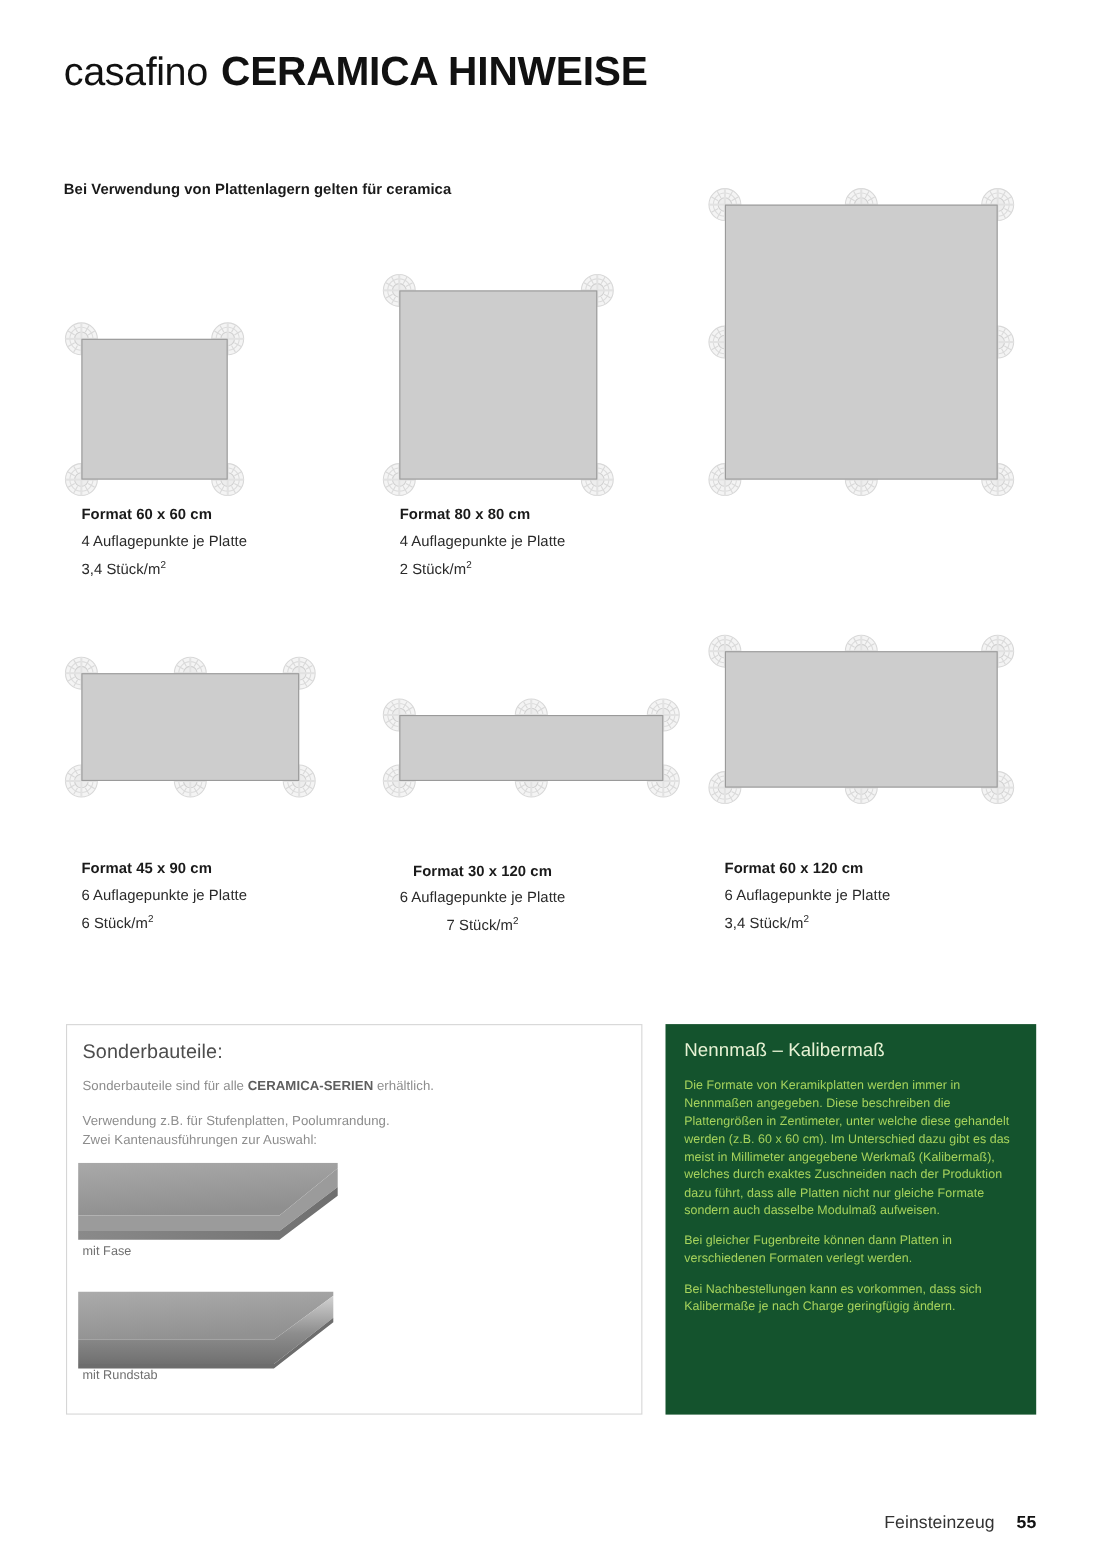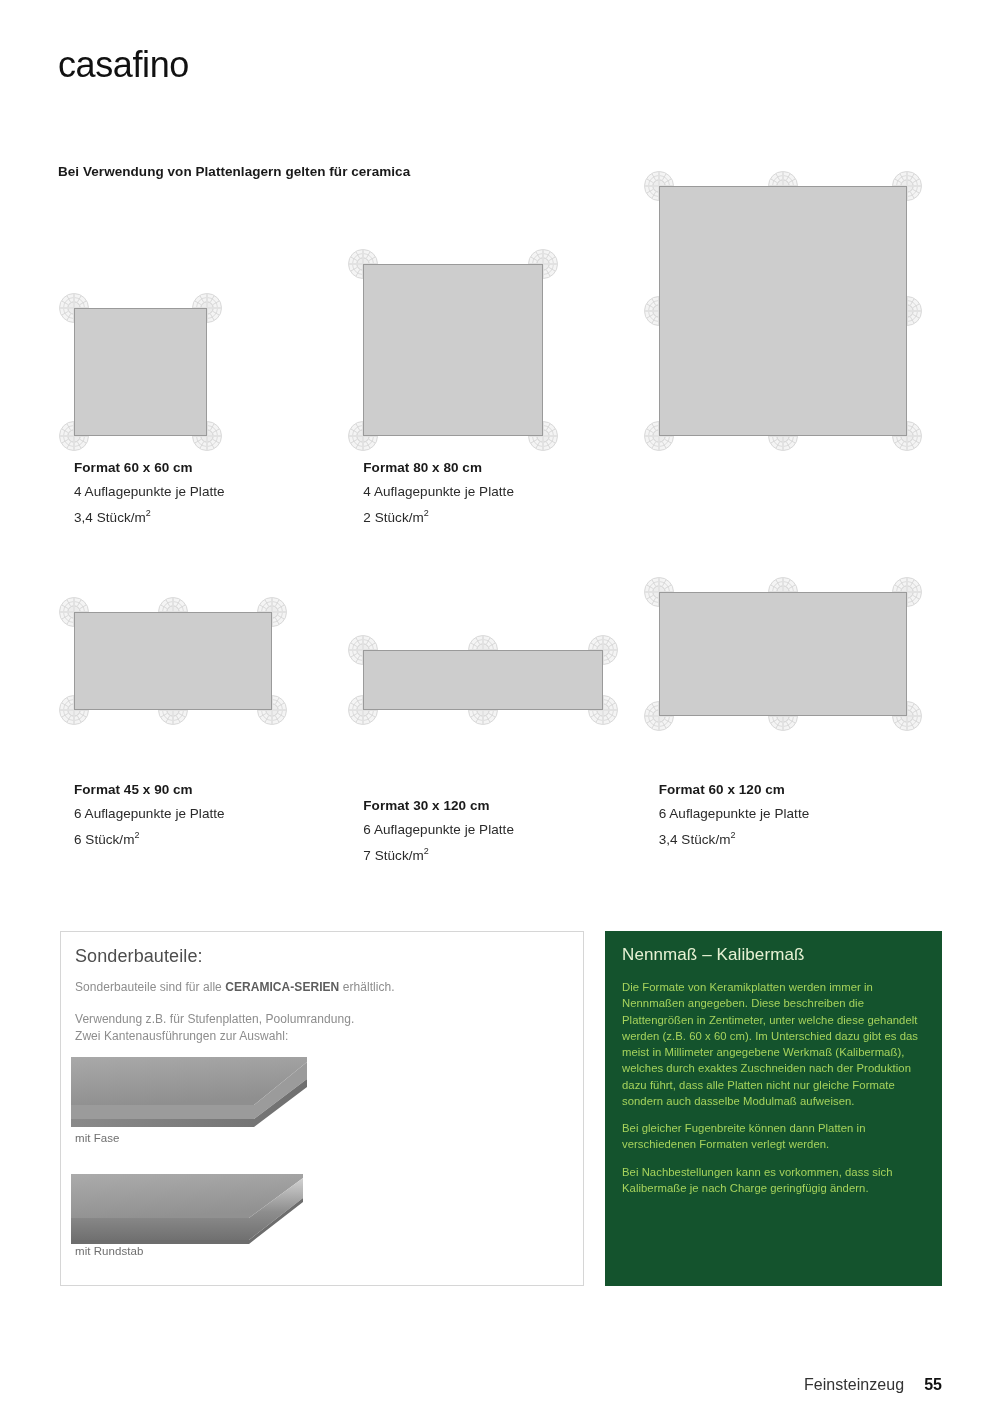--- a/index.html
+++ b/index.html
@@ -202,20 +202,21 @@
     font-size: 16px;
     font-weight: 700;
     color: #111;
   }
 </style>
 </head>
 <body>
 
 <div class="page-header">
   <span class="brand-name">casafino</span>
+  <span class="page-title-bold">CERAMICA HINWEISE</span>
 </div>
 
 <div class="section-subtitle">Bei Verwendung von Plattenlagern gelten für ceramica</div>
 
 <div class="format-grid">
   <div class="format-row row-1">
     <div class="format-cell c1">
       <div class="plate-figure" style="left: 16px; top: 148px; width: 133px; height: 128px;">
           <div class="plate" style="left: 0px; top: 0px; width: 133px; height: 128px;"></div>
           <div class="support-point" style="left: 0px; top: 0px;">
@@ -838,21 +839,21 @@
               <line x1="10.93782217350893" y1="13.5" x2="4.875644347017859" y2="9.999999999999998" stroke="#d9d9d9" stroke-width="1"></line>
               <line x1="13.499999999999996" y1="10.93782217350893" x2="9.999999999999993" y2="4.875644347017863" stroke="#d9d9d9" stroke-width="1"></line>
               <line x1="17" y1="10" x2="16.999999999999996" y2="3" stroke="#d9d9d9" stroke-width="1"></line>
               <line x1="20.5" y1="10.93782217350893" x2="24" y2="4.875644347017859" stroke="#d9d9d9" stroke-width="1"></line>
               <line x1="23.06217782649107" y1="13.499999999999996" x2="29.12435565298214" y2="9.999999999999993" stroke="#d9d9d9" stroke-width="1"></line>
               <rect x="16.1" y="2.5" width="1.8" height="29" fill="#e2e2e2"></rect>
               <rect x="2.5" y="16.1" width="29" height="1.8" fill="#e2e2e2"></rect>
             </svg>
           </div>
         </div>
-      <div class="format-caption" style="top: 278px;">
+      <div class="format-caption" style="top: 264px; text-align: center;">
         <div class="fmt-title">Format 30 x 120 cm</div>
         <div class="fmt-line">6 Auflagepunkte je Platte</div>
         <div class="fmt-line"><span>7 Stück/m</span><sup>2</sup></div>
       </div>
     </div>
     <div class="format-cell c3">
       <div class="plate-figure" style="left: 16px; top: 72px; width: 248px; height: 124px;">
           <div class="plate" style="left: 0px; top: 0px; width: 248px; height: 124px;"></div>
           <div class="support-point" style="left: 0px; top: 0px;">
             <svg width="34" height="34" viewBox="0 0 34 34">

